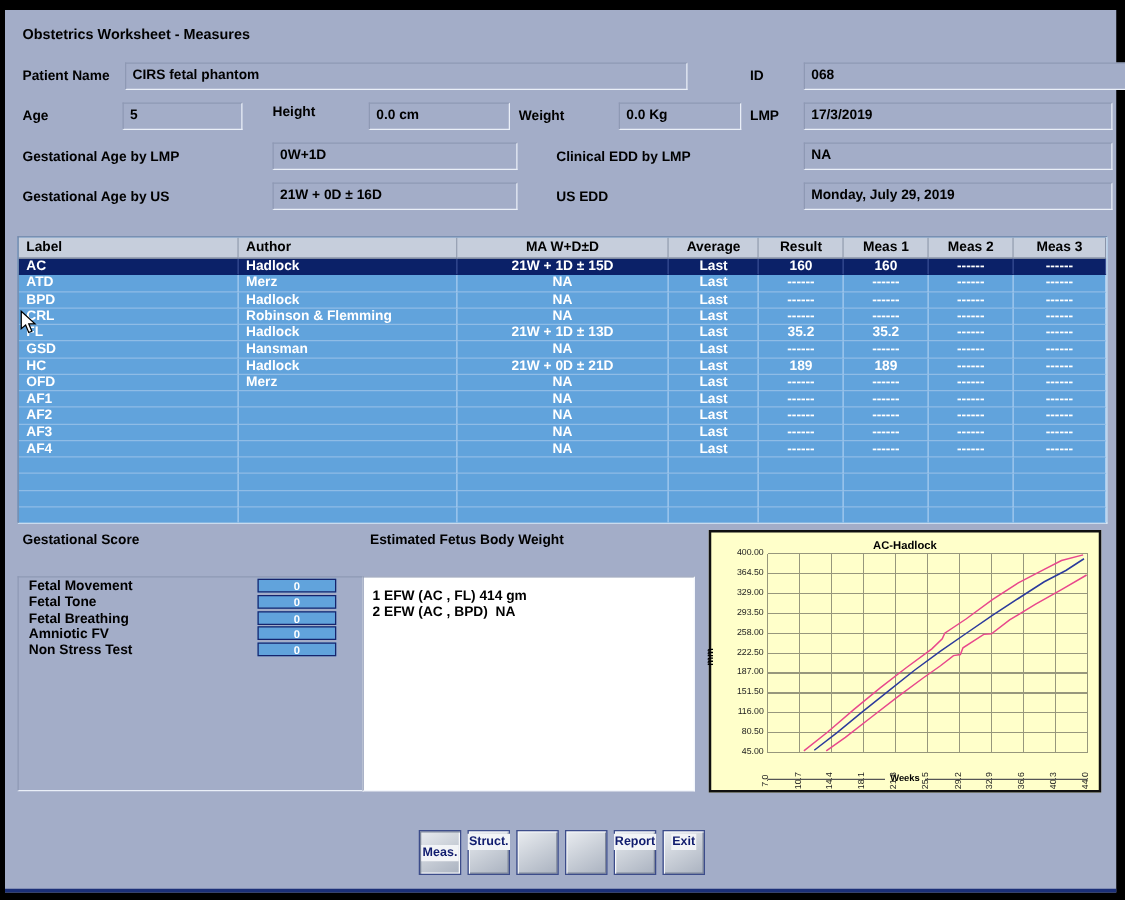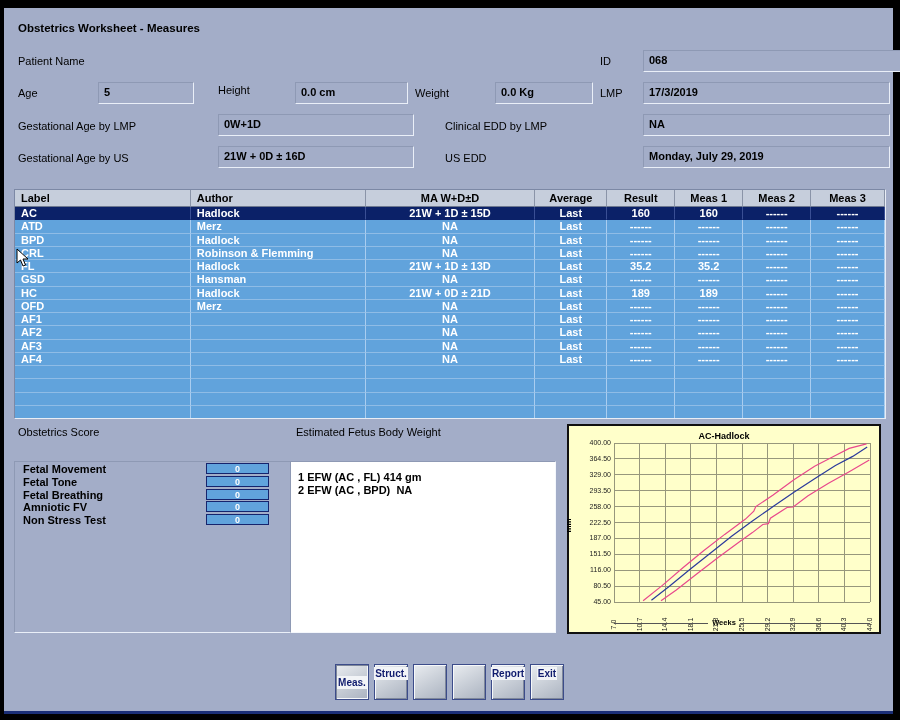--- a/index.html
+++ b/index.html
@@ -1,20 +1,20 @@
 <!DOCTYPE html>
 <html><head>
 <meta charset="utf-8">
 <style>
   html,body{margin:0;padding:0;background:#000;}
   body{width:900px;height:720px;position:relative;overflow:hidden;
        font-family:"Liberation Sans",sans-serif;-webkit-font-smoothing:antialiased;}
   .screen{position:absolute;left:4px;top:8px;width:889px;height:703px;
           background:#a3adc8;border-bottom:3px solid #1b2f77;box-sizing:content-box;}
-  .lbl{position:absolute;font-size:11px;font-weight:normal;color:#000;white-space:nowrap;}
+  .lbl{position:absolute;font-size:11px;font-weight:bold;color:#000;white-space:nowrap;}
   .field{position:absolute;font-size:11px;font-weight:bold;color:#000;background:#a3adc8;
          border:1px solid;border-color:#8e99b4 #eaeff8 #eaeff8 #8e99b4;
          padding:3px 0 0 5px;box-sizing:border-box;height:22px;white-space:nowrap;overflow:hidden;}
   .title{position:absolute;left:14px;top:14px;font-size:11.5px;font-weight:bold;color:#000;}
 
   
   .mtable{position:absolute;left:10px;top:181px;width:872px;height:230px;
           background:#61a3dc;border:1px solid;border-color:#7c88a5 #e8edf5 #e8edf5 #7c88a5;
           box-sizing:border-box;overflow:hidden;}
   .trow,.thead{display:flex;width:100%;}
@@ -74,20 +74,21 @@
   .cursor{position:absolute;left:12px;top:240px;z-index:50;}
 </style>
 </head>
 <body>
 
 <div class="screen">
 
   <div class="title">Obstetrics Worksheet - Measures</div>
 
   <div class="lbl" style="left:14px;top:47px">Patient Name</div>
+  <div class="field" style="left:96px;top:42px;width:450px">CIRS fetal phantom</div>
   <div class="lbl" style="left:596px;top:47px">ID</div>
   <div class="field" style="left:639px;top:42px;width:264px">068</div>
 
   <div class="lbl" style="left:14px;top:79px">Age</div>
   <div class="field" style="left:94px;top:74px;width:96px">5</div>
   <div class="lbl" style="left:214px;top:76px">Height</div>
   <div class="field" style="left:291px;top:74px;width:113px">0.0 cm</div>
   <div class="lbl" style="left:411px;top:79px">Weight</div>
   <div class="field" style="left:491px;top:74px;width:98px">0.0 Kg</div>
   <div class="lbl" style="left:596px;top:79px">LMP</div>
@@ -271,21 +272,21 @@
           <div class="cell center" style="width: 170px;"></div>
           <div class="cell center" style="width: 72px;"></div>
           <div class="cell center" style="width: 68px;"></div>
           <div class="cell center" style="width: 68px;"></div>
           <div class="cell center" style="width: 68px;"></div>
           <div class="cell center" style="width: 74px;"></div>
         </div>
       </div>
   </div>
 
-  <div class="lbl" style="left:14px;top:418px">Obstetrics Score</div>
+  <div class="lbl" style="left:14px;top:418px">Gestational Score</div>
   <div class="bio-panel" id="bio-panel">
       <div class="bio-row">
         <div class="bio-lbl">Fetal Movement</div>
         <div class="bio-val">0</div>
       </div>
       <div class="bio-row">
         <div class="bio-lbl">Fetal Tone</div>
         <div class="bio-val">0</div>
       </div>
       <div class="bio-row">

